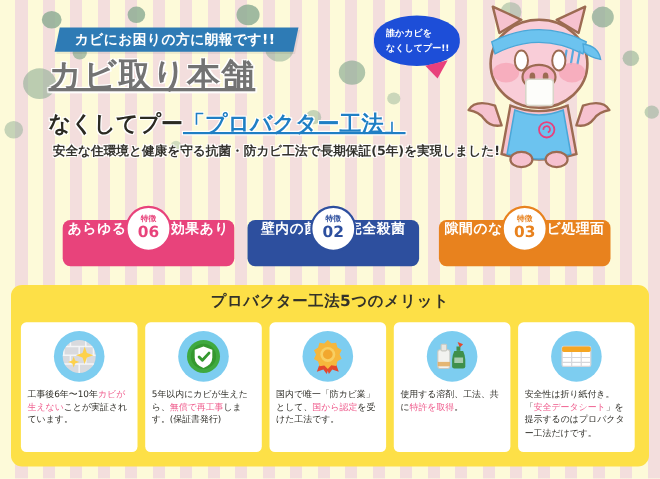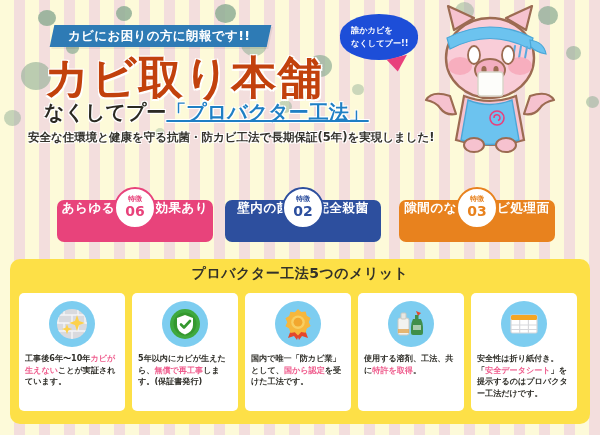--- a/index.html
+++ b/index.html
@@ -53,38 +53,39 @@
   }
   .ribbon span{
     transform:skewX(12deg);
     color:#ffffff;font-size:12.5px;font-weight:bold;letter-spacing:.4px;
     white-space:nowrap;
   }
 
   
   .main-title{
     position:absolute;left:44px;top:48px;
-    font-size:45px;font-weight:bold;color:#c2410c;
+    font-size:30px;font-weight:bold;color:#737373;
     letter-spacing:1px;white-space:nowrap;
     text-shadow:1.5px 1.5px 0 #ffffff, -1px -1px 0 #ffffff,
                 1.5px -1px 0 #ffffff, -1px 1.5px 0 #ffffff;
+    text-decoration:underline;
   }
 
   
   .sub-title{
     position:absolute;left:44px;top:99px;
     white-space:nowrap;
     font-size:20px;font-weight:bold;
     text-shadow:1px 1px 0 #fff,-1px -1px 0 #fff,1px -1px 0 #fff,-1px 1px 0 #fff;
   }
   .sub-title .dark{color:#2b2a22;}
   .sub-title .blue{color:#1f7fc4;font-size:20px;text-decoration:underline;}
 
   .lead{
-    position:absolute;left:28px;top:130px;
+    position:absolute;left:48px;top:130px;
     font-size:11.5px;color:#33322c;white-space:nowrap;font-weight:bold;
     text-shadow:1px 1px 0 #fff,-1px -1px 0 #fff,1px -1px 0 #fff,-1px 1px 0 #fff;
   }
 
   
   .bubble{
     position:absolute;left:340px;top:14px;width:78px;height:46px;
     background:#1d4ed8;border-radius:50%/46%;
     display:flex;flex-direction:column;justify-content:center;
     padding-left:11px;box-sizing:border-box;
@@ -126,21 +127,21 @@
   .merit-panel{
     position:absolute;left:10px;top:259px;width:580px;height:165px;
     background:#fde047;border-radius:10px;
   }
   .merit-title{
     height:30px;display:flex;align-items:center;justify-content:center;
     color:#333229;font-size:14px;font-weight:bold;letter-spacing:.5px;
   }
   .cards{
     position:absolute;left:9px;top:34px;width:562px;
-    display:flex;gap:7px;font-weight:bold;
+    display:flex;gap:7px;
   }
   .card{
     width:106px;height:118px;background:#fff;border-radius:5px;
     padding:6px 6px 4px;box-sizing:border-box;
     display:flex;flex-direction:column;align-items:center;
     overflow:hidden;
   }
   .ic{
     width:46px;height:46px;border-radius:50%;background:#7dcdf0;
     display:flex;align-items:center;justify-content:center;margin-top:2px;

